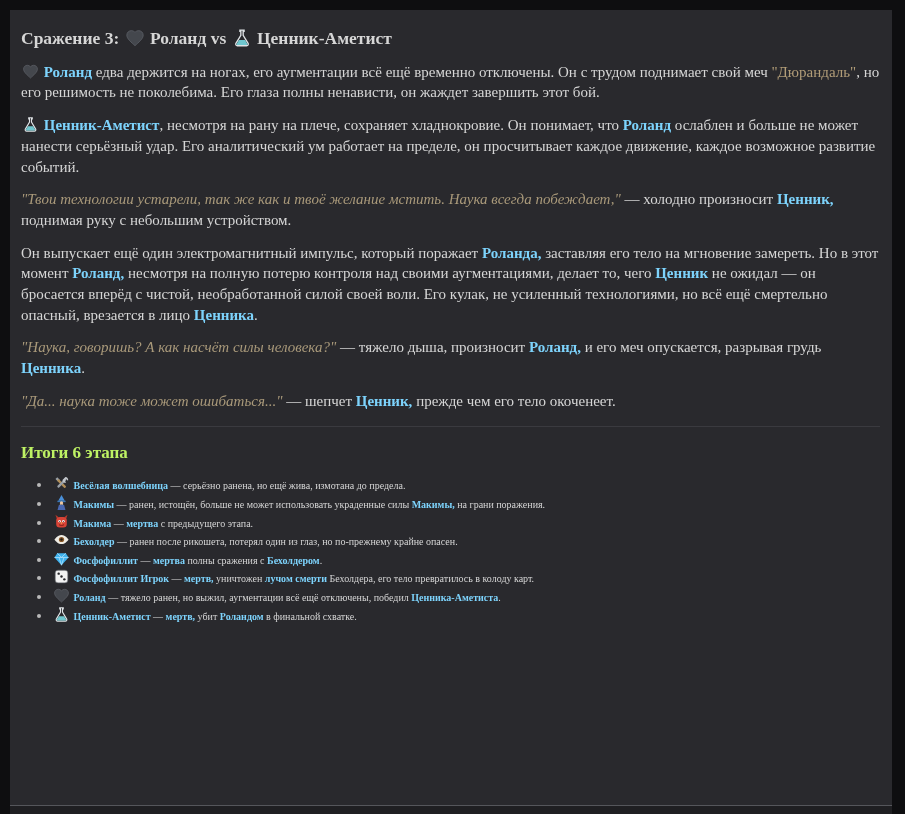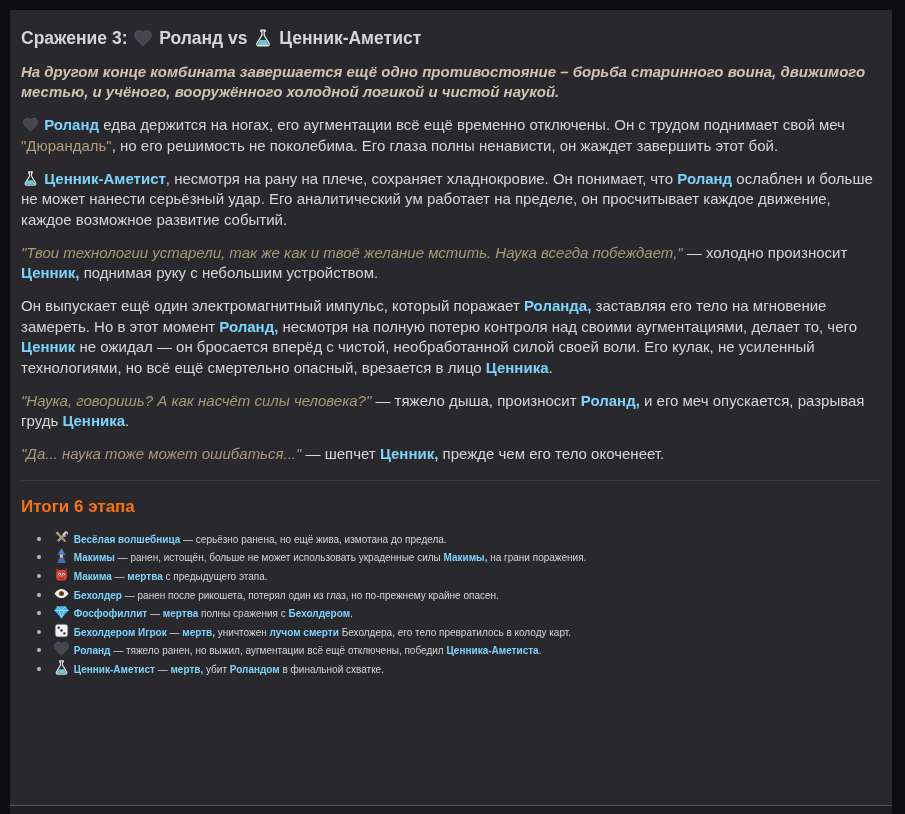--- a/index.html
+++ b/index.html
@@ -1,21 +1,21 @@
 <!DOCTYPE html>
 <html><head>
 <meta charset="utf-8">
 <style>
   html,body{margin:0;padding:0;background:#0e0e10;}
   .window{position:relative;width:905px;height:814px;overflow:hidden;background:#0e0e10;
-          font-family:Liberation Sans, sans-serif;}
+          font-family:Liberation Serif, serif;}
   .content{position:absolute;top:10px;left:10px;right:13px;bottom:0;background:#29292d;
            box-sizing:border-box;padding:9px 12px 0 11px;color:#d6d6d6;overflow:hidden;}
   h1{font-size:17.5px;line-height:1.3;margin:8px 0 0;color:#ececec;font-weight:bold;}
-  h2{font-size:17px;line-height:1.3;margin:15px 0 3px;color:#f97316;font-weight:bold;}
+  h2{font-size:17px;line-height:1.3;margin:15px 0 3px;color:#bef264;font-weight:bold;}
   p{margin:12px 0 0;font-size:15px;line-height:1.38;}
   ul{margin:11px 0 0;padding-left:31px;}
   li{font-size:10px;line-height:1.36;margin:1px 0;color:#d6d6d6;}
   li::marker{color:#b9b9b9;font-size:13px;}
   .seg-n{color:#d6d6d6;}
   .seg-b{font-weight:bold;color:#7dd3fc;}
   .seg-q{color:#b29d78;}
   .seg-i{color:#a9997a;font-style:italic;}
   .seg-bi{color:#d2c3af;font-style:italic;font-weight:bold;}
   hr.soft{border:none;border-top:1px solid #3a3a3f;margin:15px 0 0;}
@@ -31,21 +31,20 @@
 <div class="window">
   <div class="content">
 
     <h1><span class="seg-n">Сражение 3: </span><span class="emoji"><svg viewBox="0 0 24 24">
             <path d="M12 21.2l-1.4-1.3C5.5 15.3 2.2 12.3 2.2 8.6 2.2 5.5 4.6 3.2 7.6 3.2c1.7 0 3.3.8 4.4 2.1 1.1-1.3 2.7-2.1 4.4-2.1 3 0 5.4 2.3 5.4 5.4 0 3.7-3.3 6.7-8.4 11.3L12 21.2z" fill="#44474d" stroke="#5d6067" stroke-width="1"></path>
           </svg></span><span class="seg-n"> Роланд vs </span><span class="emoji"><svg viewBox="0 0 24 24">
             <path d="M9.5 2.5h5v1.6h-1.1v4.6l5.9 9.8c.7 1.2-.2 2.8-1.6 2.8H6.3c-1.4 0-2.3-1.6-1.6-2.8l5.9-9.8V4.1H9.5z" fill="none" stroke="#dfe3e6" stroke-width="1.6"></path>
             <path d="M8.4 14.4h7.2l2.9 4.8c.3.5-.1 1.1-.7 1.1H6.2c-.6 0-1-.6-.7-1.1z" fill="#6fc7cf"></path>
           </svg></span><span class="seg-n"> Ценник-Аметист</span></h1>
 
-    <p><span class="seg-bi">На другом конце комбината завершается ещё одно противостояние – борьба старинного воина, движимого местью, и учёного, вооружённого холодной логикой и чистой наукой.</span></p>
 
     <p><span class="emoji"><svg viewBox="0 0 24 24">
             <path d="M12 21.2l-1.4-1.3C5.5 15.3 2.2 12.3 2.2 8.6 2.2 5.5 4.6 3.2 7.6 3.2c1.7 0 3.3.8 4.4 2.1 1.1-1.3 2.7-2.1 4.4-2.1 3 0 5.4 2.3 5.4 5.4 0 3.7-3.3 6.7-8.4 11.3L12 21.2z" fill="#44474d" stroke="#5d6067" stroke-width="1"></path>
           </svg></span><span class="seg-n"> </span><span class="seg-b">Роланд</span><span class="seg-n"> едва держится на ногах, его аугментации всё ещё временно отключены. Он с трудом поднимает свой меч </span><span class="seg-q">"Дюрандаль"</span><span class="seg-n">, но его решимость не поколебима. Его глаза полны ненависти, он жаждет завершить этот бой.</span></p>
     <p><span class="emoji"><svg viewBox="0 0 24 24">
             <path d="M9.5 2.5h5v1.6h-1.1v4.6l5.9 9.8c.7 1.2-.2 2.8-1.6 2.8H6.3c-1.4 0-2.3-1.6-1.6-2.8l5.9-9.8V4.1H9.5z" fill="none" stroke="#dfe3e6" stroke-width="1.6"></path>
             <path d="M8.4 14.4h7.2l2.9 4.8c.3.5-.1 1.1-.7 1.1H6.2c-.6 0-1-.6-.7-1.1z" fill="#6fc7cf"></path>
           </svg></span><span class="seg-n"> </span><span class="seg-b">Ценник-Аметист</span><span class="seg-n">, несмотря на рану на плече, сохраняет хладнокровие. Он понимает, что </span><span class="seg-b">Роланд</span><span class="seg-n"> ослаблен и больше не может нанести серьёзный удар. Его аналитический ум работает на пределе, он просчитывает каждое движение, каждое возможное развитие событий.</span></p>
     <p><span class="seg-i">"Твои технологии устарели, так же как и твоё желание мстить. Наука всегда побеждает,"</span><span class="seg-n"> — холодно произносит </span><span class="seg-b">Ценник,</span><span class="seg-n"> поднимая руку с небольшим устройством.</span></p>
     <p><span class="seg-n">Он выпускает ещё один электромагнитный импульс, который поражает </span><span class="seg-b">Роланда,</span><span class="seg-n"> заставляя его тело на мгновение замереть. Но в этот момент </span><span class="seg-b">Роланд,</span><span class="seg-n"> несмотря на полную потерю контроля над своими аугментациями, делает то, чего </span><span class="seg-b">Ценник</span><span class="seg-n"> не ожидал — он бросается вперёд с чистой, необработанной силой своей воли. Его кулак, не усиленный технологиями, но всё ещё смертельно опасный, врезается в лицо </span><span class="seg-b">Ценника</span><span class="seg-n">.</span></p>
@@ -88,21 +87,21 @@
             </svg></span><span class="seg-n"> </span><span class="seg-b">Бехолдер</span><span class="seg-n"> — ранен после рикошета, потерял один из глаз, но по-прежнему крайне опасен.</span></li>
       <li><span class="emoji"><svg viewBox="0 0 24 24">
               <path d="M6 4.5h12l4 6L12 21.5 2 10.5z" fill="#3fb3ef"></path>
               <path d="M6 4.5l6 6 6-6M2 10.5h20M8.5 10.5L12 21.5l3.5-11" stroke="#bfe8fd" stroke-width="1" fill="none"></path>
             </svg></span><span class="seg-n"> </span><span class="seg-b">Фосфофиллит</span><span class="seg-n"> — </span><span class="seg-b">мертва</span><span class="seg-n"> полны сражения с </span><span class="seg-b">Бехолдером</span><span class="seg-n">.</span></li>
       <li><span class="emoji"><svg viewBox="0 0 24 24">
               <rect x="3" y="3" width="18" height="18" rx="4" fill="#f2f2f2" stroke="#55585e" stroke-width="1"></rect>
               <circle cx="8" cy="8" r="1.7" fill="#26262a"></circle>
               <circle cx="12" cy="12" r="1.7" fill="#26262a"></circle>
               <circle cx="16" cy="16" r="1.7" fill="#26262a"></circle>
-            </svg></span><span class="seg-n"> </span><span class="seg-b">Бехолдером Игрок</span><span class="seg-n"> — </span><span class="seg-b">мертв,</span><span class="seg-n"> уничтожен </span><span class="seg-b">лучом смерти</span><span class="seg-n"> Бехолдера, его тело превратилось в колоду карт.</span></li>
+            </svg></span><span class="seg-n"> </span><span class="seg-b">Фосфофиллит Игрок</span><span class="seg-n"> — </span><span class="seg-b">мертв,</span><span class="seg-n"> уничтожен </span><span class="seg-b">лучом смерти</span><span class="seg-n"> Бехолдера, его тело превратилось в колоду карт.</span></li>
       <li><span class="emoji"><svg viewBox="0 0 24 24">
               <path d="M12 21.2l-1.4-1.3C5.5 15.3 2.2 12.3 2.2 8.6 2.2 5.5 4.6 3.2 7.6 3.2c1.7 0 3.3.8 4.4 2.1 1.1-1.3 2.7-2.1 4.4-2.1 3 0 5.4 2.3 5.4 5.4 0 3.7-3.3 6.7-8.4 11.3L12 21.2z" fill="#44474d" stroke="#5d6067" stroke-width="1"></path>
             </svg></span><span class="seg-n"> </span><span class="seg-b">Роланд</span><span class="seg-n"> — тяжело ранен, но выжил, аугментации всё ещё отключены, победил </span><span class="seg-b">Ценника-Аметиста</span><span class="seg-n">.</span></li>
       <li><span class="emoji"><svg viewBox="0 0 24 24">
               <path d="M9.5 2.5h5v1.6h-1.1v4.6l5.9 9.8c.7 1.2-.2 2.8-1.6 2.8H6.3c-1.4 0-2.3-1.6-1.6-2.8l5.9-9.8V4.1H9.5z" fill="none" stroke="#dfe3e6" stroke-width="1.6"></path>
               <path d="M8.4 14.4h7.2l2.9 4.8c.3.5-.1 1.1-.7 1.1H6.2c-.6 0-1-.6-.7-1.1z" fill="#6fc7cf"></path>
             </svg></span><span class="seg-n"> </span><span class="seg-b">Ценник-Аметист</span><span class="seg-n"> — </span><span class="seg-b">мертв,</span><span class="seg-n"> убит </span><span class="seg-b">Роландом</span><span class="seg-n"> в финальной схватке.</span></li>
     </ul>
 
   </div>

